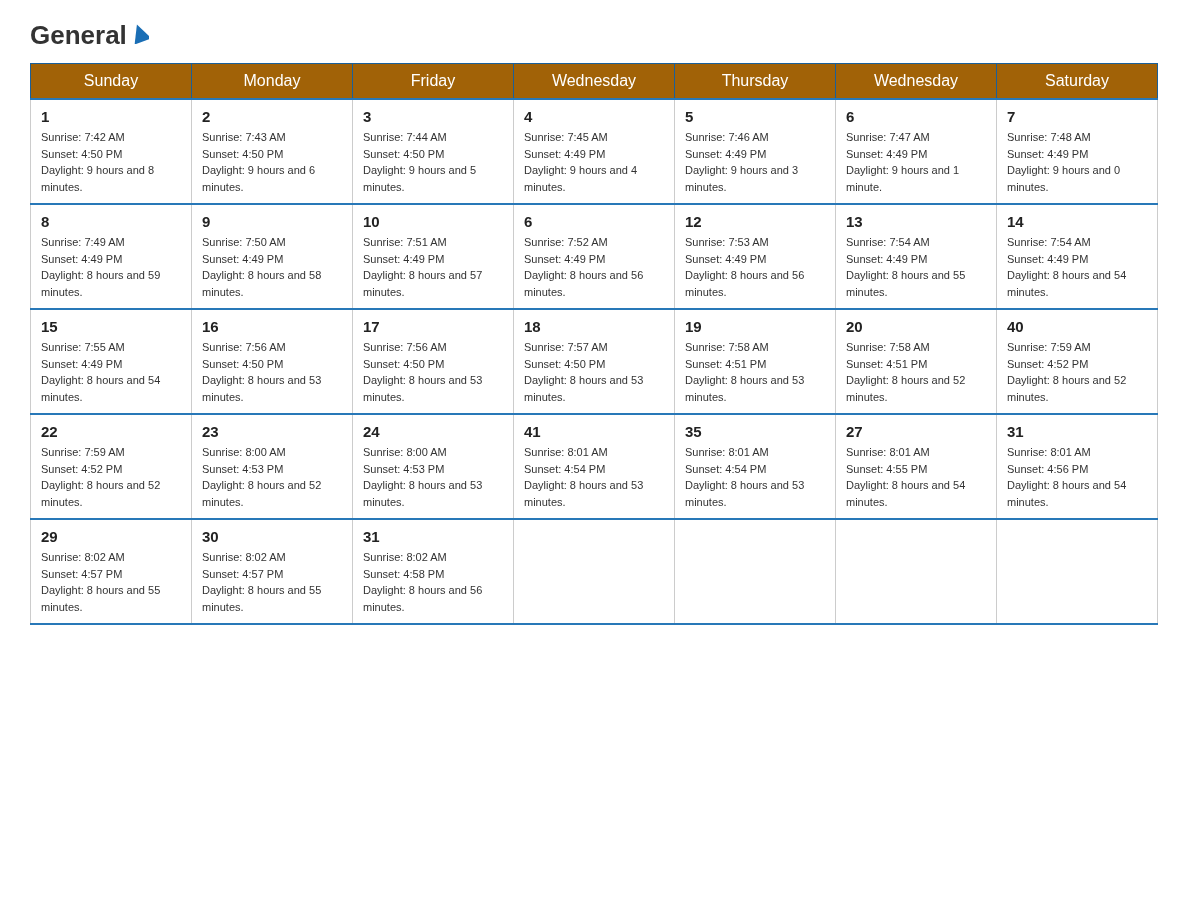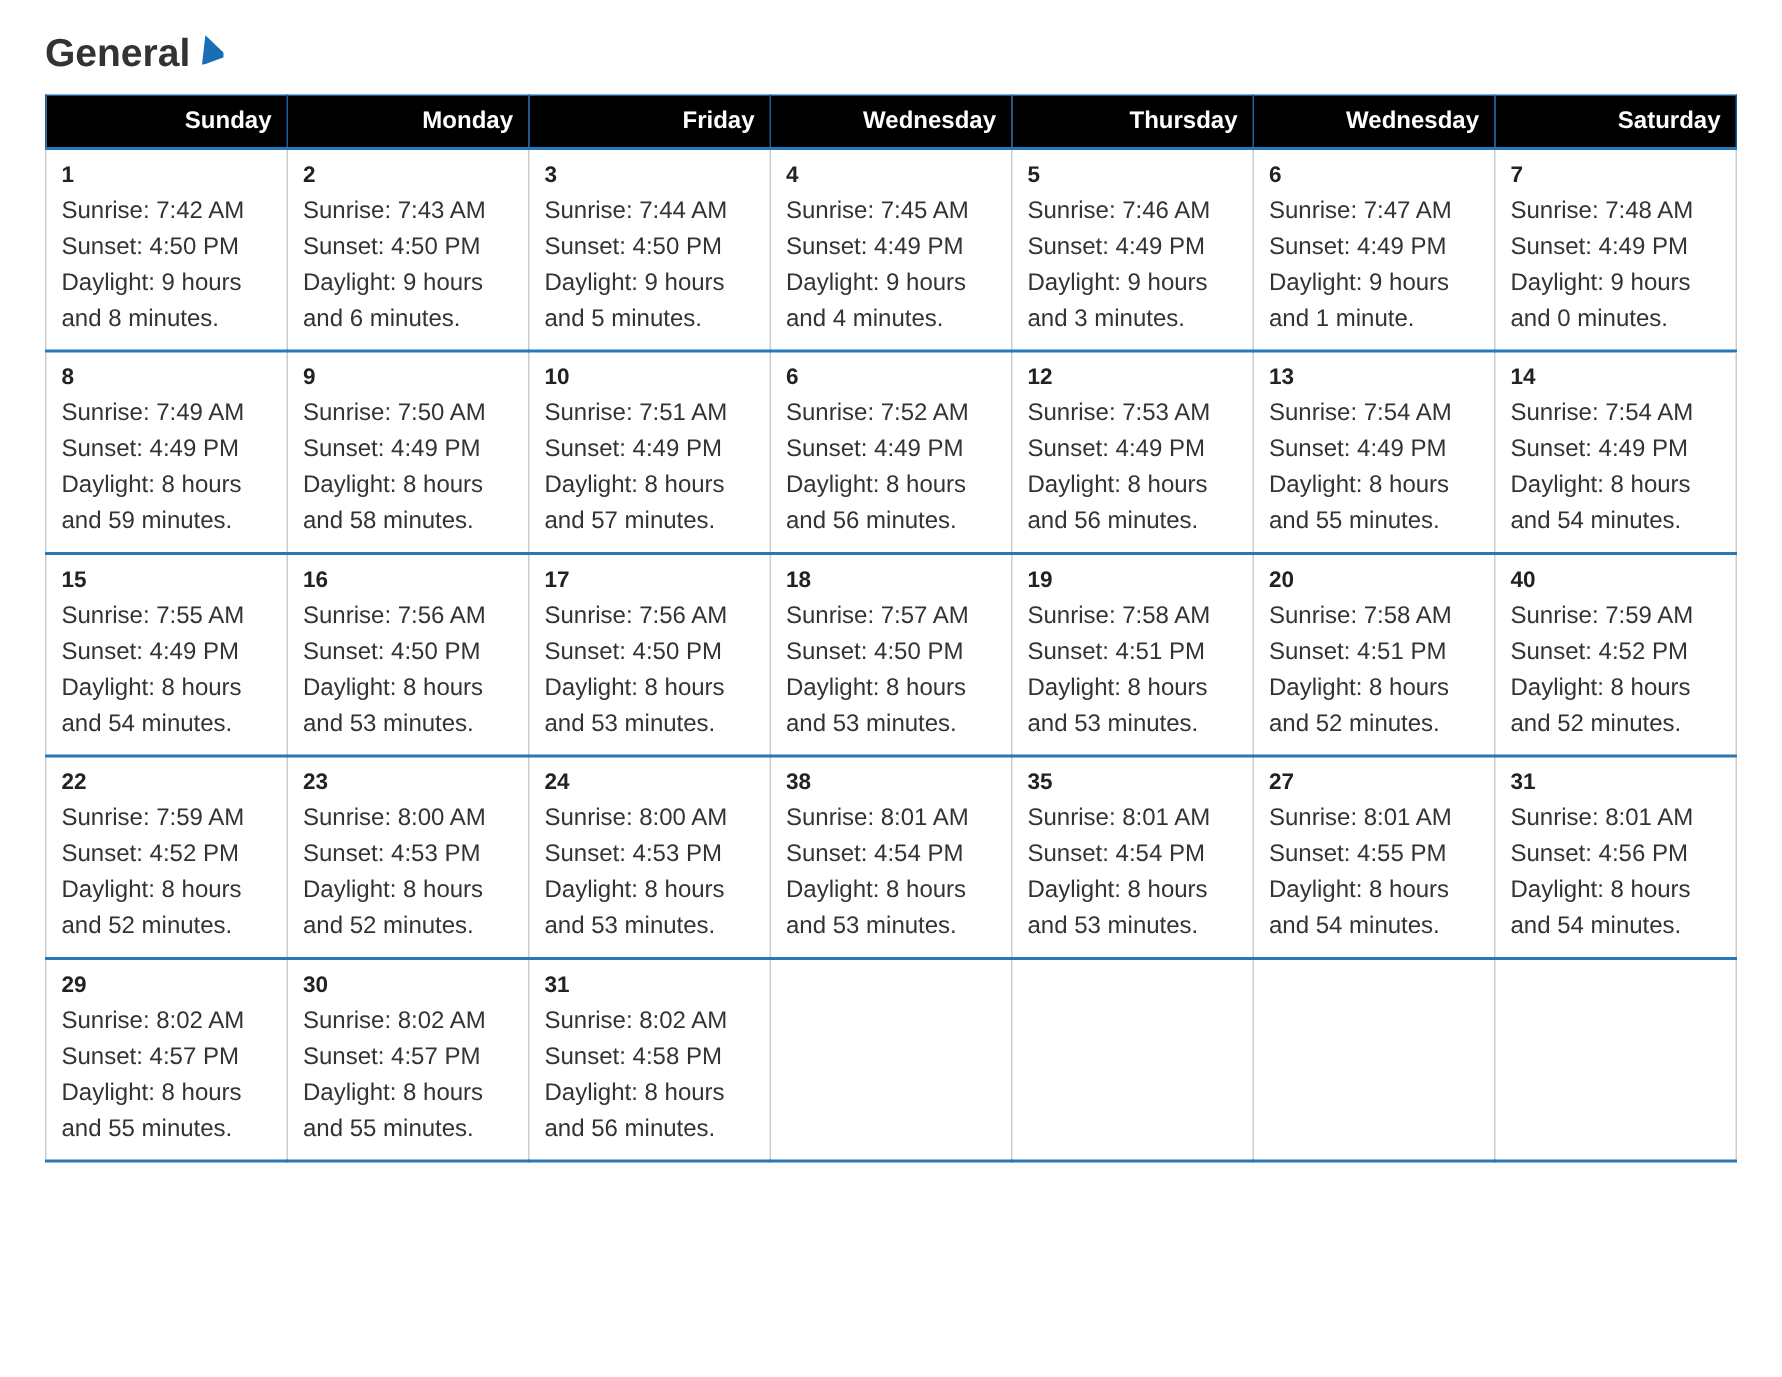--- a/index.html
+++ b/index.html
@@ -34,26 +34,26 @@
       font-size: 22px;
       color: #555;
       margin-top: 4px;
     }
     .calendar-table {
       width: 100%;
       border-collapse: collapse;
       border: 1px solid #999;
     }
     .calendar-table th {
-      background-color: #000000;
+      background-color: #a16207;
       color: #fff;
       font-size: 16px;
-      font-weight: bold;
+      font-weight: normal;
       padding: 8px 10px;
-      text-align: right;
+      text-align: center;
       border: 1px solid #1a5f99;
     }
     .calendar-table td {
       vertical-align: top;
       padding: 8px 10px;
       border: 1px solid #ccc;
       width: calc(100% / 7);
       min-height: 100px;
       font-size: 13px;
       color: #333;
@@ -61,21 +61,21 @@
     .calendar-table tr {
       border-bottom: 2px solid #2878b8;
     }
     .day-number {
       font-size: 15px;
       font-weight: bold;
       margin-bottom: 4px;
       color: #222;
     }
     .day-info {
-      font-size: 16px;
+      font-size: 11px;
       line-height: 1.5;
       color: #333;
     }
     .empty-cell {
       background: #fff;
     }
   </style>
 </head>
 <body>
 
@@ -303,21 +303,21 @@
       </td>
         <td>
         <div class="day-number">24</div>
         <div class="day-info">
           Sunrise: 8:00 AM<br>
           Sunset: 4:53 PM<br>
           Daylight: 8 hours and 53 minutes.
         </div>
       </td>
         <td>
-        <div class="day-number">38</div>
+        <div class="day-number">41</div>
         <div class="day-info">
           Sunrise: 8:01 AM<br>
           Sunset: 4:54 PM<br>
           Daylight: 8 hours and 53 minutes.
         </div>
       </td>
         <td>
         <div class="day-number">35</div>
         <div class="day-info">
           Sunrise: 8:01 AM<br>

